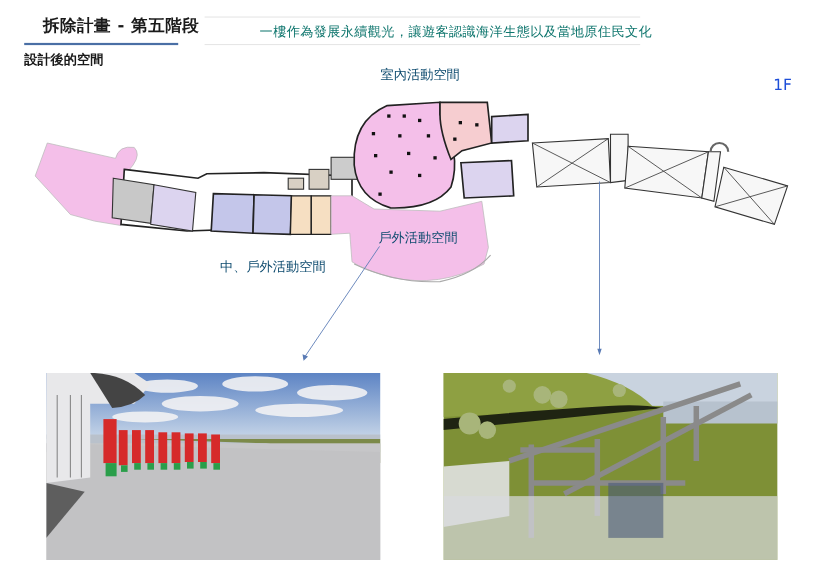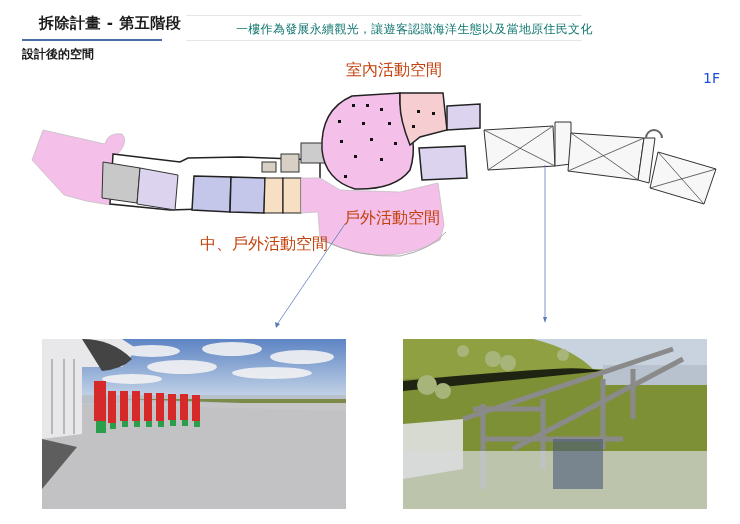--- a/index.html
+++ b/index.html
@@ -3,21 +3,21 @@
 <meta charset="utf-8">
 <style>
   html,body{margin:0;padding:0;background:#fff;}
   body{width:740px;height:524px;position:relative;overflow:hidden;font-family:"DejaVu Sans","Liberation Sans",sans-serif;color:#222;}
   .title{position:absolute;left:39px;top:14px;font-size:15px;font-weight:bold;letter-spacing:0.5px;color:#1a1a1a;text-align:right;}
   .title-underline{position:absolute;left:22px;top:39px;width:140px;height:2px;background:#4a6fa5;}
   .subtitle{position:absolute;left:22px;top:46px;font-size:12px;font-weight:bold;color:#1a1a1a;}
   .tagline-box{position:absolute;left:186px;top:15px;width:396px;height:24px;border-top:1px solid #e6e6e6;border-bottom:1px solid #e6e6e6;}
   .tagline{position:absolute;left:200px;top:21px;font-size:12px;color:#0f766e;letter-spacing:0.3px;margin-left:36px;}
   .floor{position:absolute;left:703px;top:70px;font-size:14px;color:#1d4ed8;}
-  .label{position:absolute;font-size:16px;color:#c2410c;}
+  .label{position:absolute;font-size:12px;color:#0c4a6e;}
   .plan{position:absolute;left:0;top:0;}
   .photo{position:absolute;overflow:hidden;}
 </style>
 </head>
 <body>
 
 <div class="title">拆除計畫 - 第五階段</div>
 <div class="title-underline"></div>
 <div class="subtitle">設計後的空間</div>
 <div class="tagline-box"></div>

